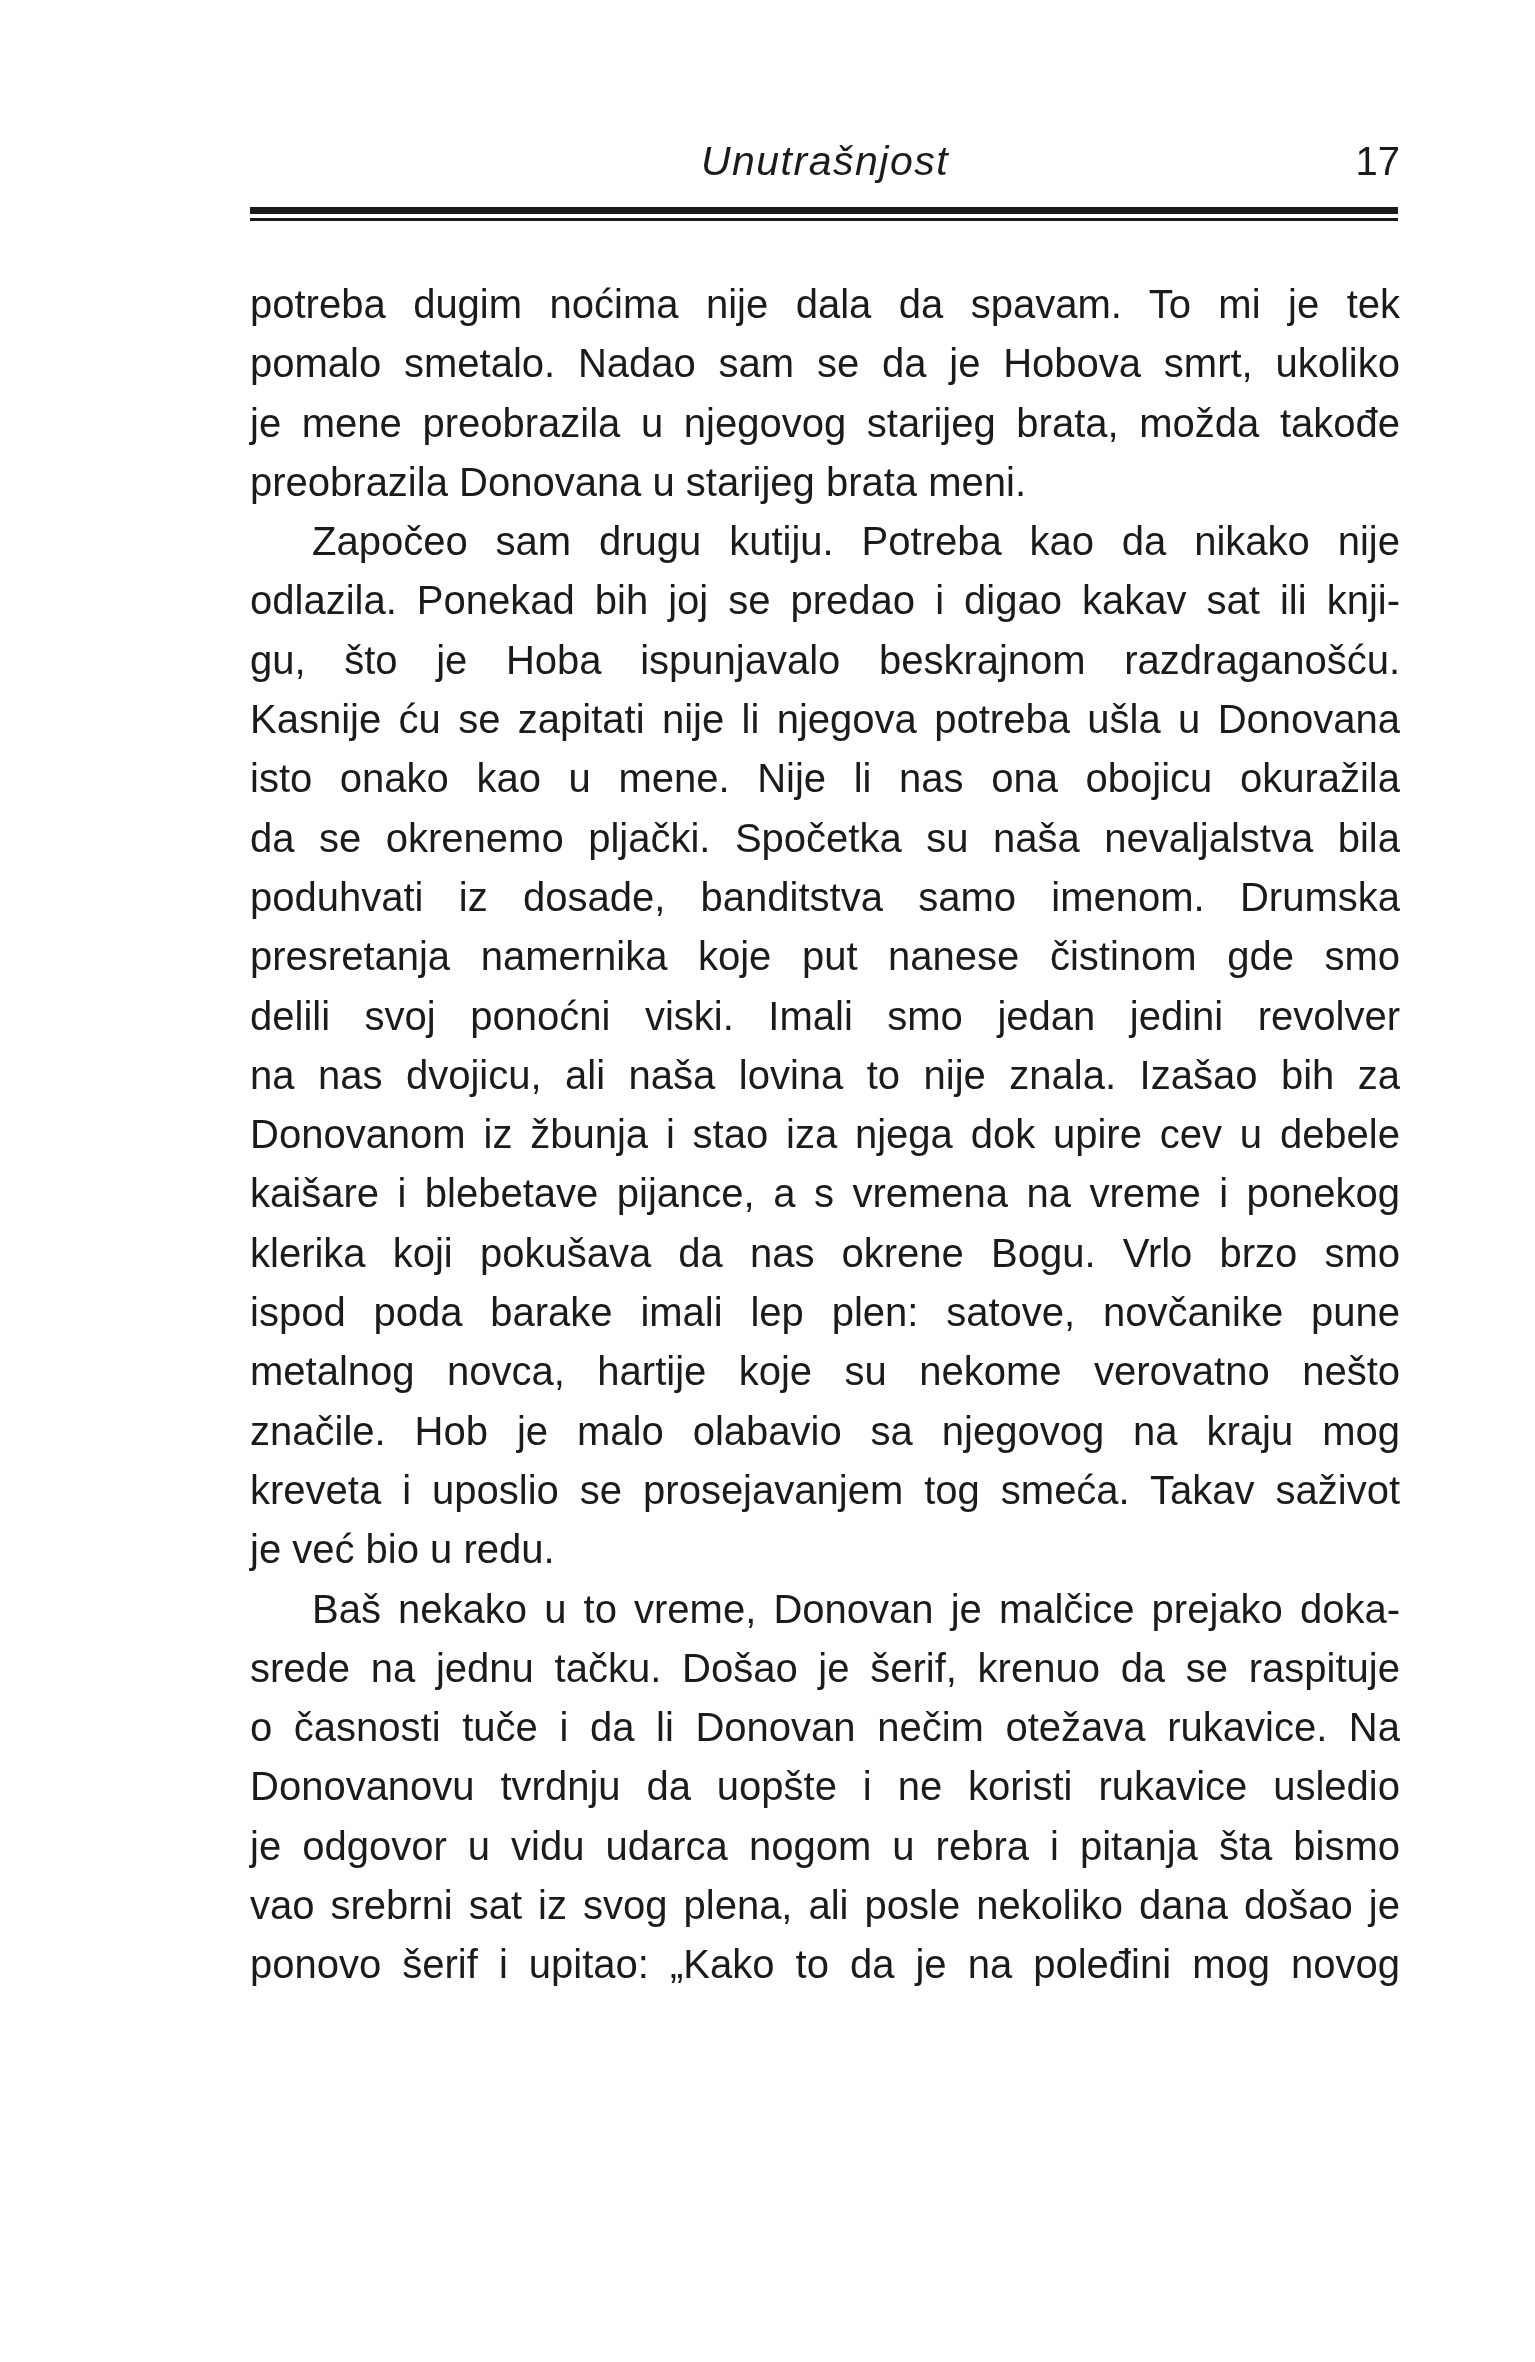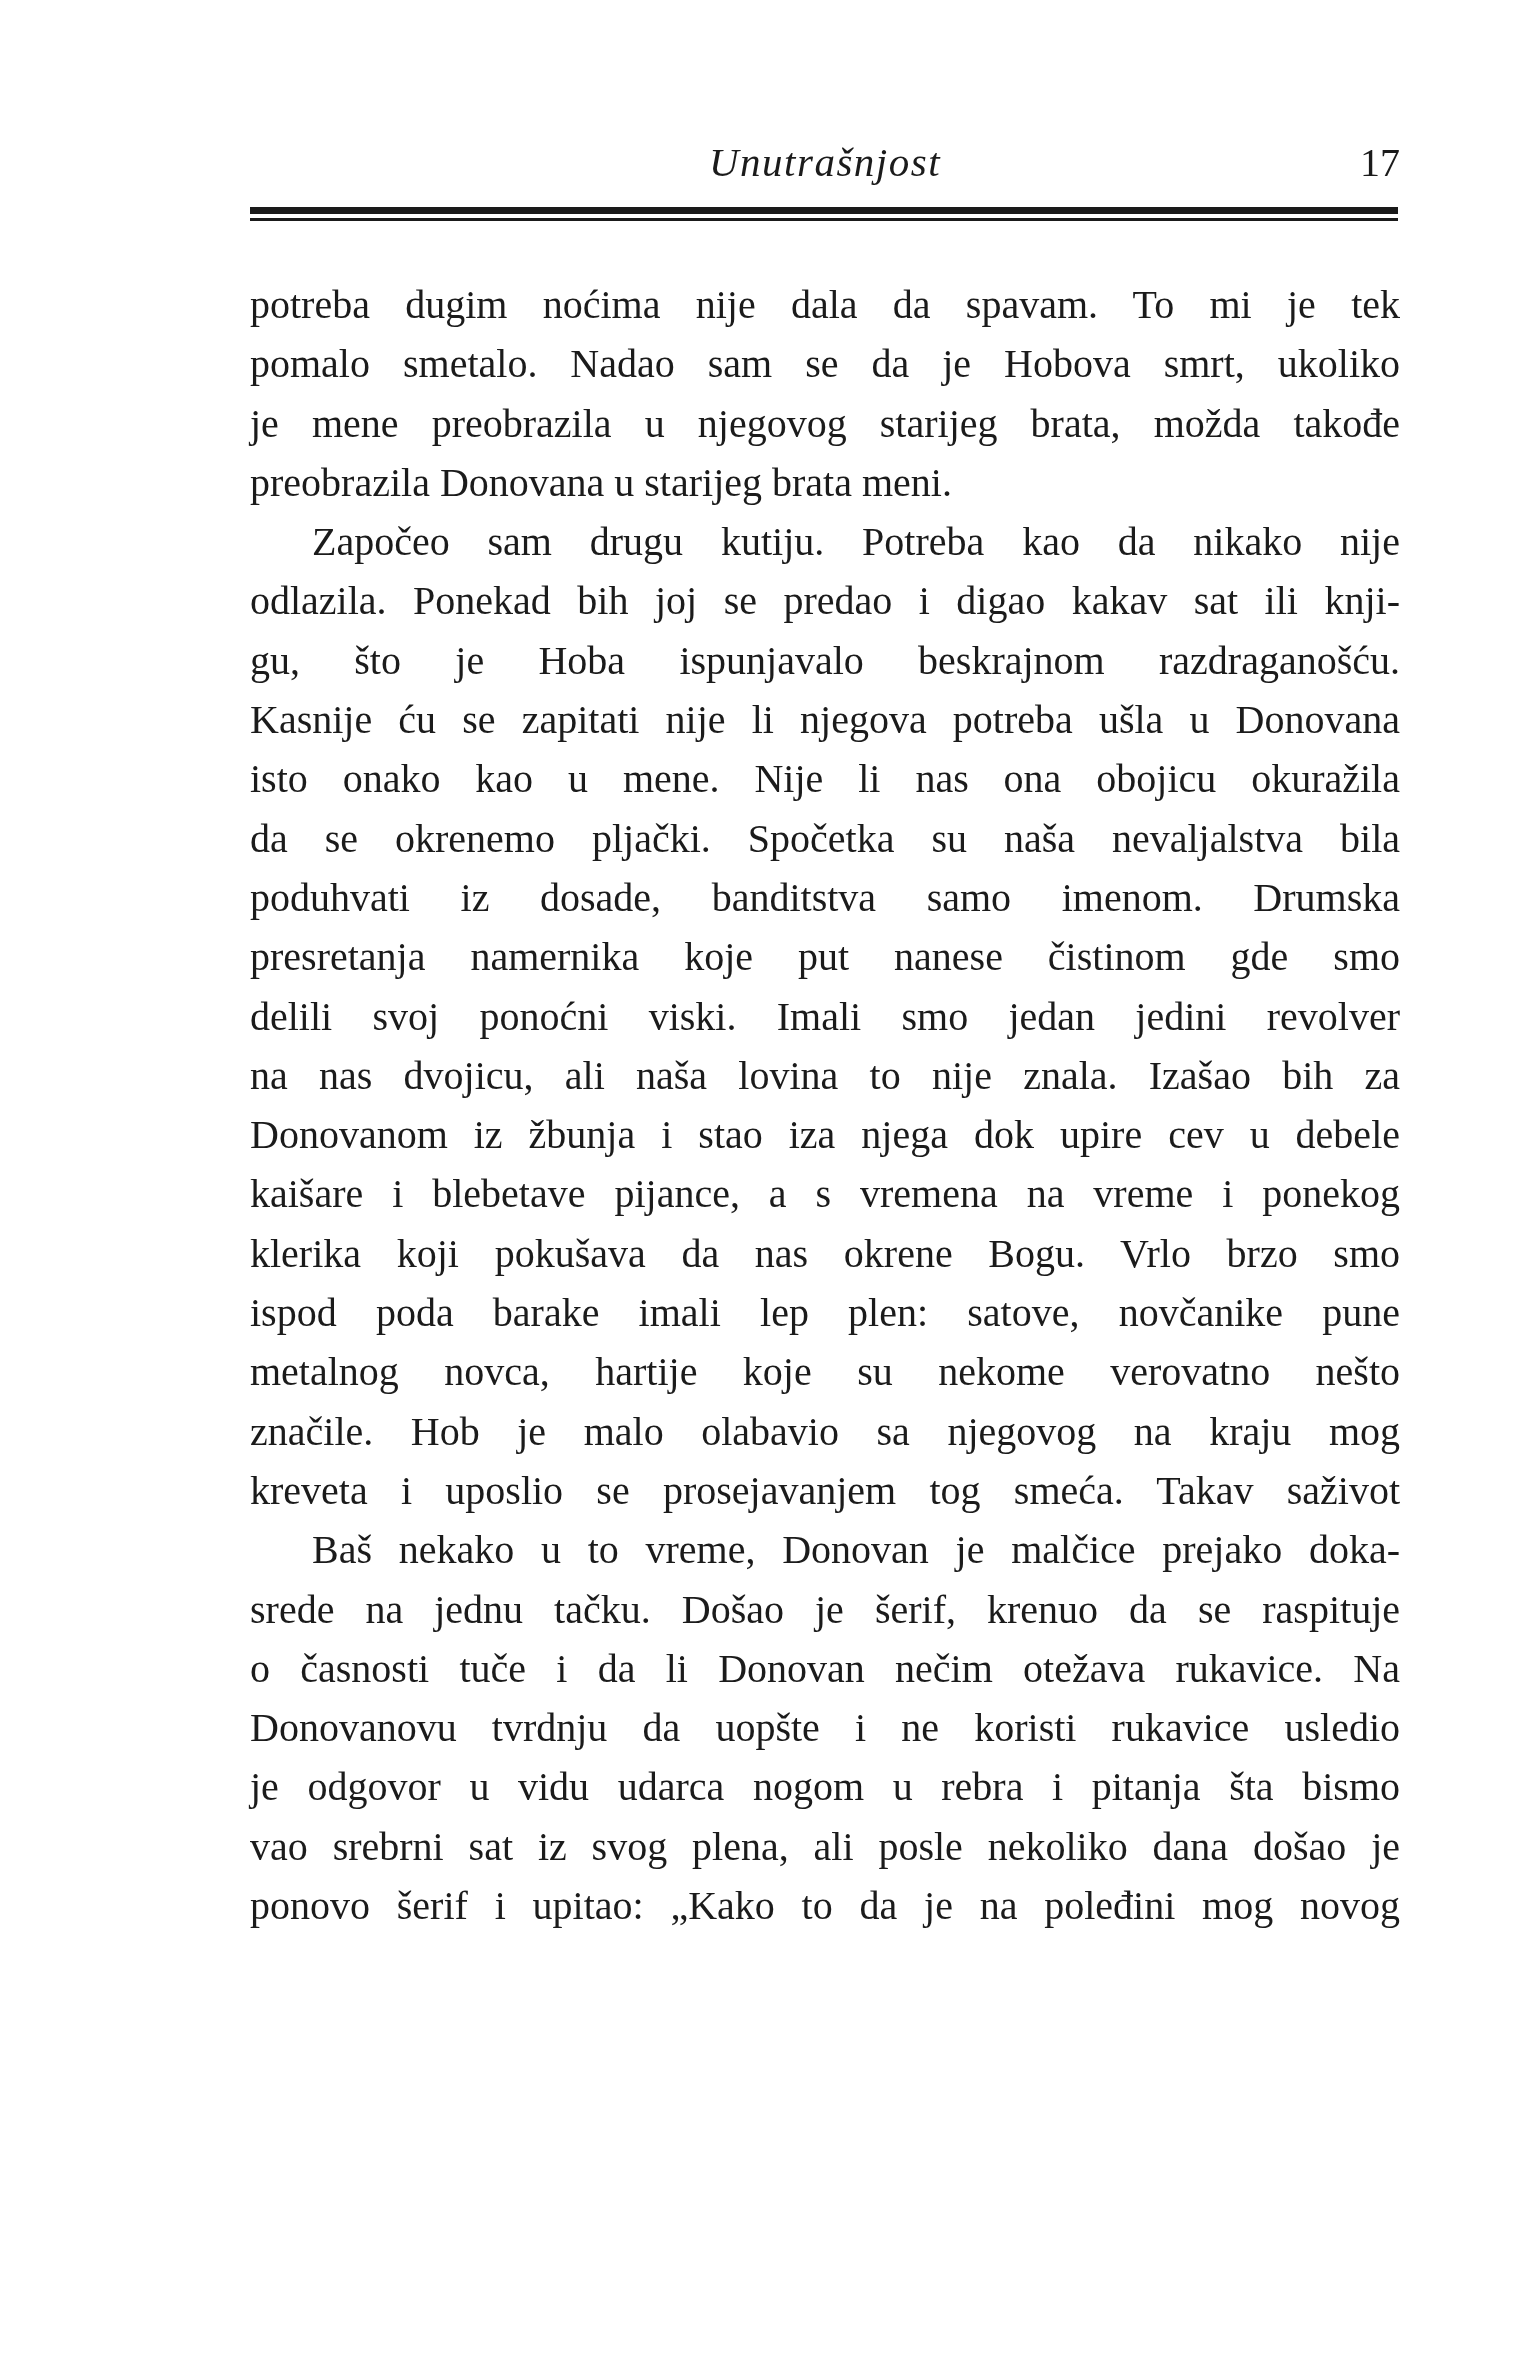--- a/index.html
+++ b/index.html
@@ -5,21 +5,21 @@
   html, body {
     margin: 0;
     padding: 0;
     background: #ffffff;
   }
   .page {
     position: relative;
     width: 1535px;
     height: 2119px;
     background: #ffffff;
-    font-family: Liberation Serif, serif;
+    font-family: Liberation Sans, sans-serif;
     color: #1b1b1b;
     overflow: hidden;
   }
   .running-head {
     position: absolute;
     left: 250px;
     top: 138px;
     width: 1150px;
     height: 62px;
   }
@@ -94,20 +94,21 @@
       <div class="line">presretanja namernika koje put nanese čistinom gde smo</div>
       <div class="line">delili svoj ponoćni viski. Imali smo jedan jedini revolver</div>
       <div class="line">na nas dvojicu, ali naša lovina to nije znala. Izašao bih za</div>
       <div class="line">Donovanom iz žbunja i stao iza njega dok upire cev u debele</div>
       <div class="line">kaišare i blebetave pijance, a s vremena na vreme i ponekog</div>
       <div class="line">klerika koji pokušava da nas okrene Bogu. Vrlo brzo smo</div>
       <div class="line">ispod poda barake imali lep plen: satove, novčanike pune</div>
       <div class="line">metalnog novca, hartije koje su nekome verovatno nešto</div>
       <div class="line">značile. Hob je malo olabavio sa njegovog na kraju mog</div>
       <div class="line">kreveta i uposlio se prosejavanjem tog smeća. Takav saživot</div>
+      <div class="line para-end">je već bio u redu.</div>
       <div class="line indent">Baš nekako u to vreme, Donovan je malčice prejako doka-</div>
       <div class="line">srede na jednu tačku. Došao je šerif, krenuo da se raspituje</div>
       <div class="line">o časnosti tuče i da li Donovan nečim otežava rukavice. Na</div>
       <div class="line">Donovanovu tvrdnju da uopšte i ne koristi rukavice usledio</div>
       <div class="line">je odgovor u vidu udarca nogom u rebra i pitanja šta bismo</div>
       <div class="line">vao srebrni sat iz svog plena, ali posle nekoliko dana došao je</div>
       <div class="line">ponovo šerif i upitao: „Kako to da je na poleđini mog novog</div>
     </main>
 </div>
 

